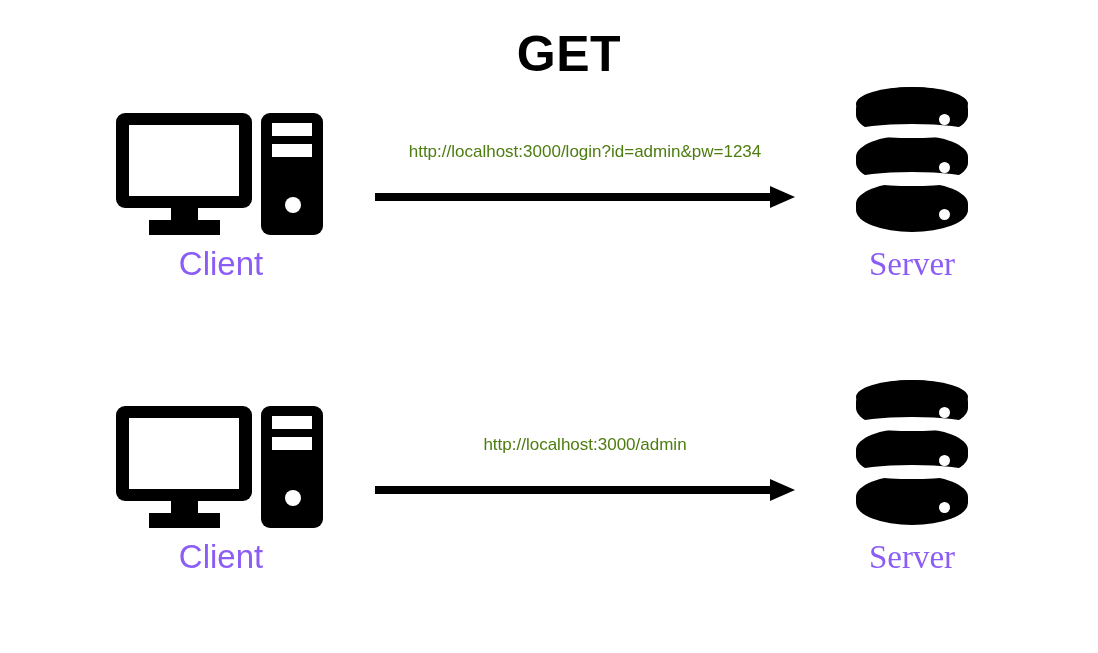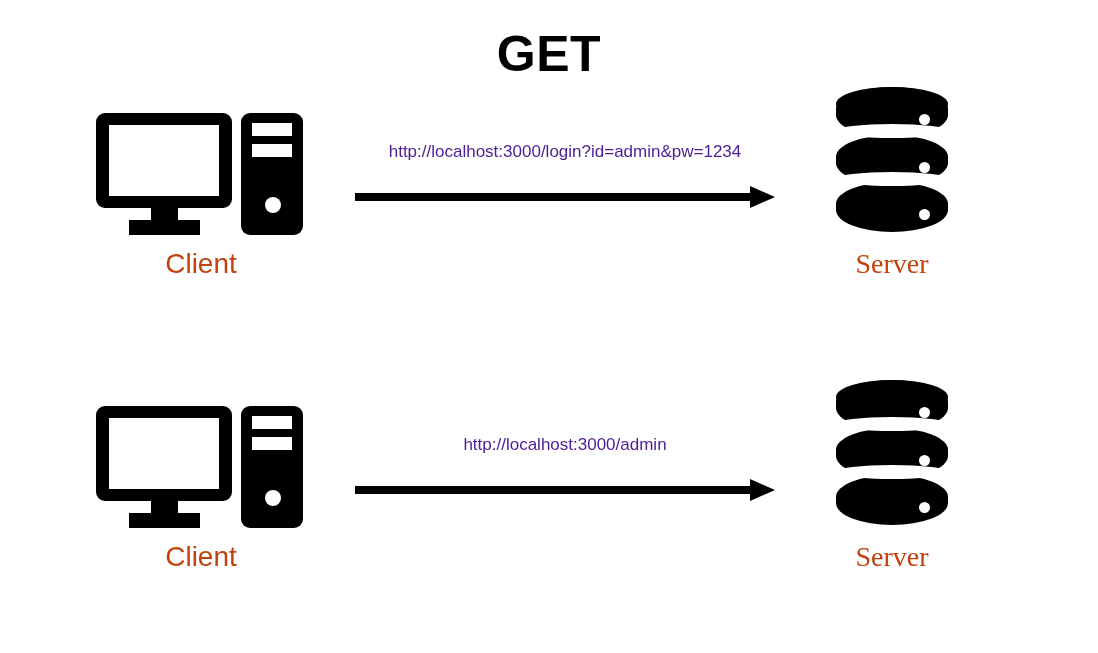--- a/index.html
+++ b/index.html
@@ -13,20 +13,21 @@
     height: 653px;
     position: relative;
     overflow: hidden;
     font-family: "Liberation Sans", sans-serif;
     color: #000000;
   }
 
   .canvas {
     position: absolute;
     inset: 0;
+    margin-left: 20px;
   }
 
   
   .section-title {
     position: absolute;
     left: 0;
     width: 1098px;
     text-align: center;
     font-weight: bold;
     font-size: 50px;
@@ -179,24 +180,24 @@
     background: #ffffff;
   }
   .db-dot-1 { top: 27px; }
   .db-dot-2 { top: 75px; }
   .db-dot-3 { top: 122px; }
 
   
   .node-caption {
     position: absolute;
     text-align: center;
-    font-size: 28px;
+    font-size: 33px;
     line-height: 32px;
     font-weight: normal;
-    color: #c2410c;
+    color: #8b5cf6;
     white-space: nowrap;
   }
   .caption-client {
     left: 66px;
     top: 160px;
     width: 270px;
   }
   .caption-server {
     left: 802px;
     top: 160px;
@@ -231,21 +232,21 @@
     border-left: 25px solid #000000;
   }
   .request-label {
     position: absolute;
     left: 330px;
     top: 53px;
     width: 470px;
     text-align: center;
     font-size: 17px;
     line-height: 22px;
-    color: #4c1d95;
+    color: #4d7c0f;
     white-space: nowrap;
   }
 </style>
 </head>
 <body>
 
 <div class="canvas">
 
   <div class="section-title title-get">GET</div>
 

